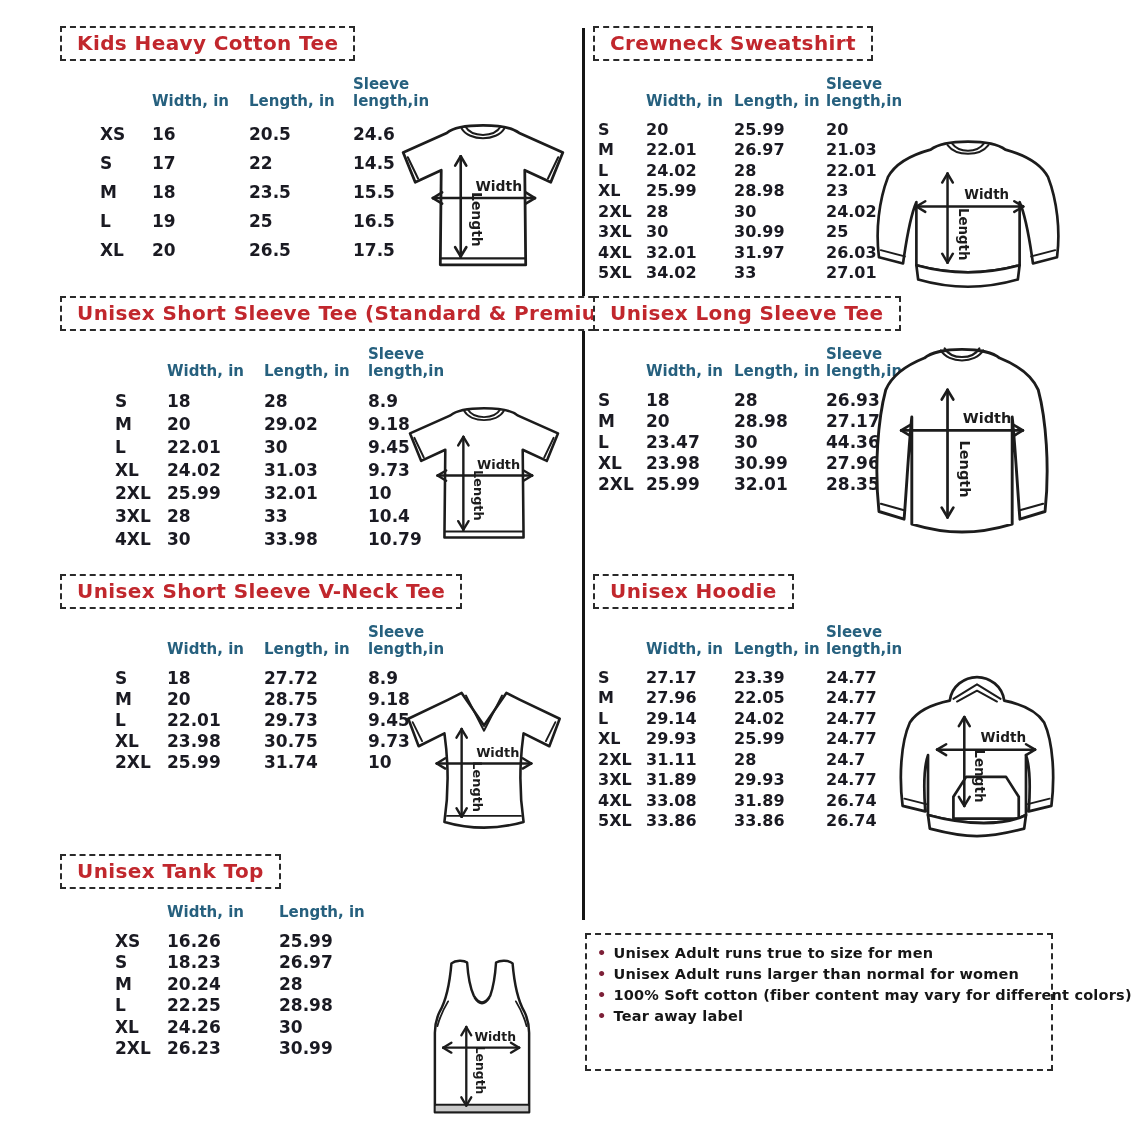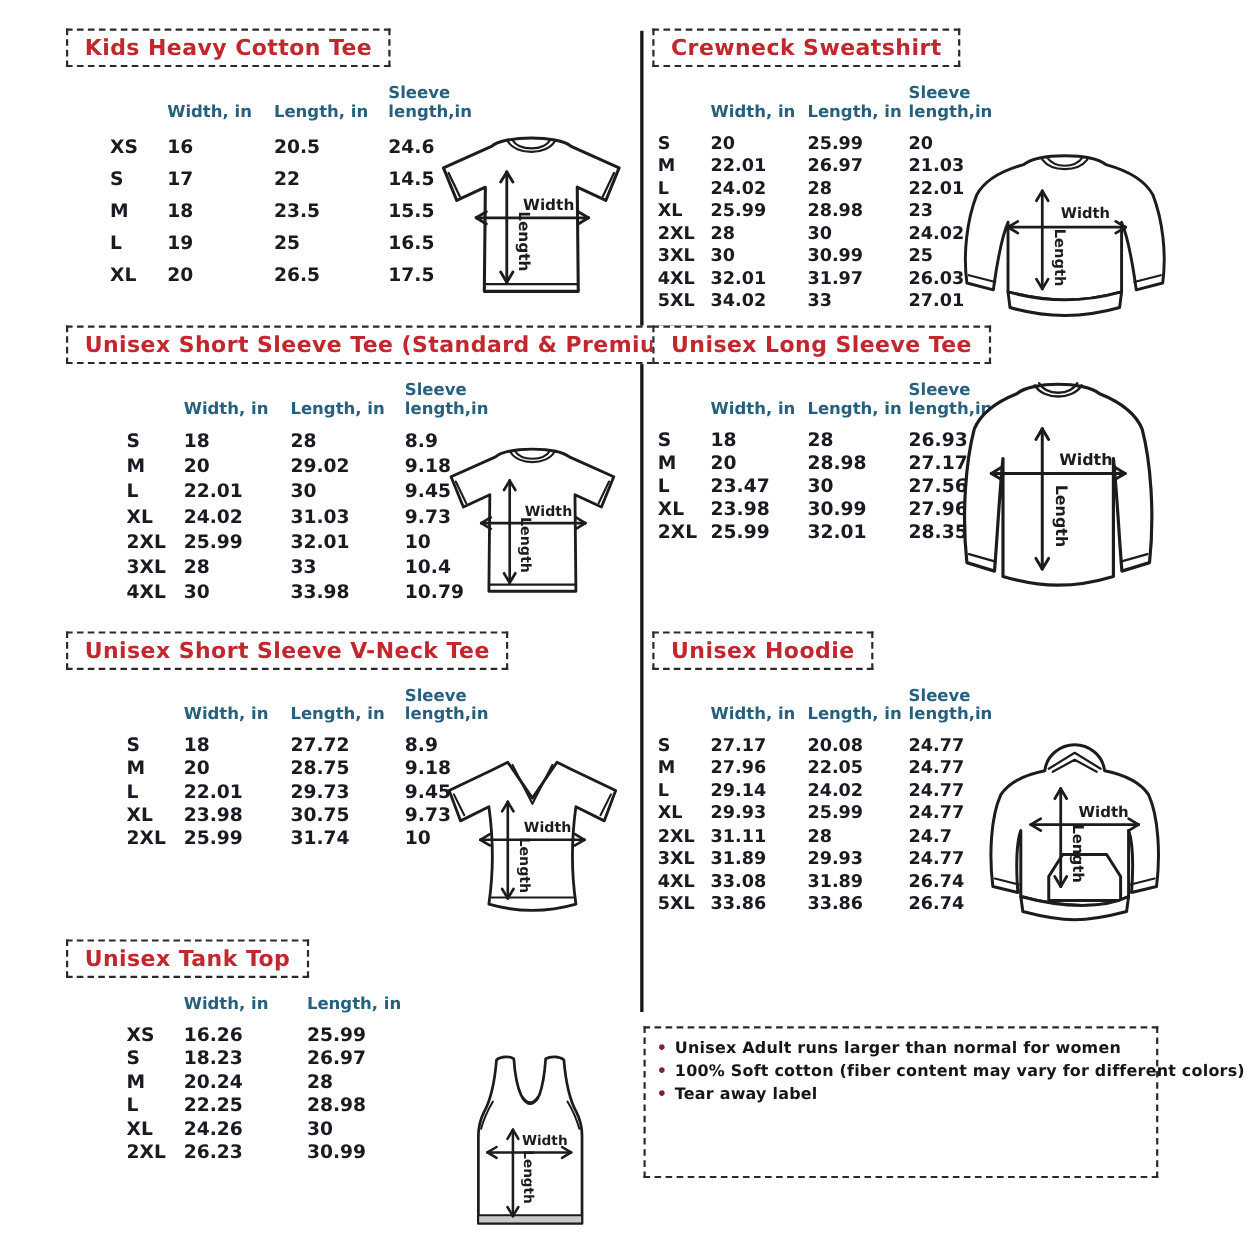--- a/index.html
+++ b/index.html
@@ -354,21 +354,21 @@
         <tr>
           <th>M</th>
           <td>20</td>
           <td>28.98</td>
           <td>27.17</td>
         </tr>
         <tr>
           <th>L</th>
           <td>23.47</td>
           <td>30</td>
-          <td>27.56</td>
+          <td>44.36</td>
         </tr>
         <tr>
           <th>XL</th>
           <td>23.98</td>
           <td>30.99</td>
           <td>27.96</td>
         </tr>
         <tr>
           <th>2XL</th>
           <td>25.99</td>
@@ -479,21 +479,21 @@
           <th></th>
           <th>Width, in</th>
           <th>Length, in</th>
           <th>Sleeve<br>length,in</th>
         </tr>
       </thead>
       <tbody>
         <tr>
           <th>S</th>
           <td>27.17</td>
-          <td>20.08</td>
+          <td>23.39</td>
           <td>24.77</td>
         </tr>
         <tr>
           <th>M</th>
           <td>27.96</td>
           <td>22.05</td>
           <td>24.77</td>
         </tr>
         <tr>
           <th>L</th>
@@ -622,17 +622,18 @@
         <line x1="56" y1="188" x2="50" y2="178"></line>
         <line x1="56" y1="188" x2="62" y2="178"></line>
         <text x="91" y="110" text-anchor="middle">Width</text>
         <text transform="translate(68 145) rotate(90)" text-anchor="middle">Length</text>
       </g>
     </svg>
 </section>
 
 <div id="notes-box">
   <ul>
+      <li><span class="bullet">•</span><span>Unisex Adult runs true to size for men</span></li>
       <li><span class="bullet">•</span><span>Unisex Adult runs larger than normal for women</span></li>
       <li><span class="bullet">•</span><span>100% Soft cotton (fiber content may vary for different colors)</span></li>
       <li><span class="bullet">•</span><span>Tear away label</span></li>
     </ul>
 </div>
 
 </body></html>

